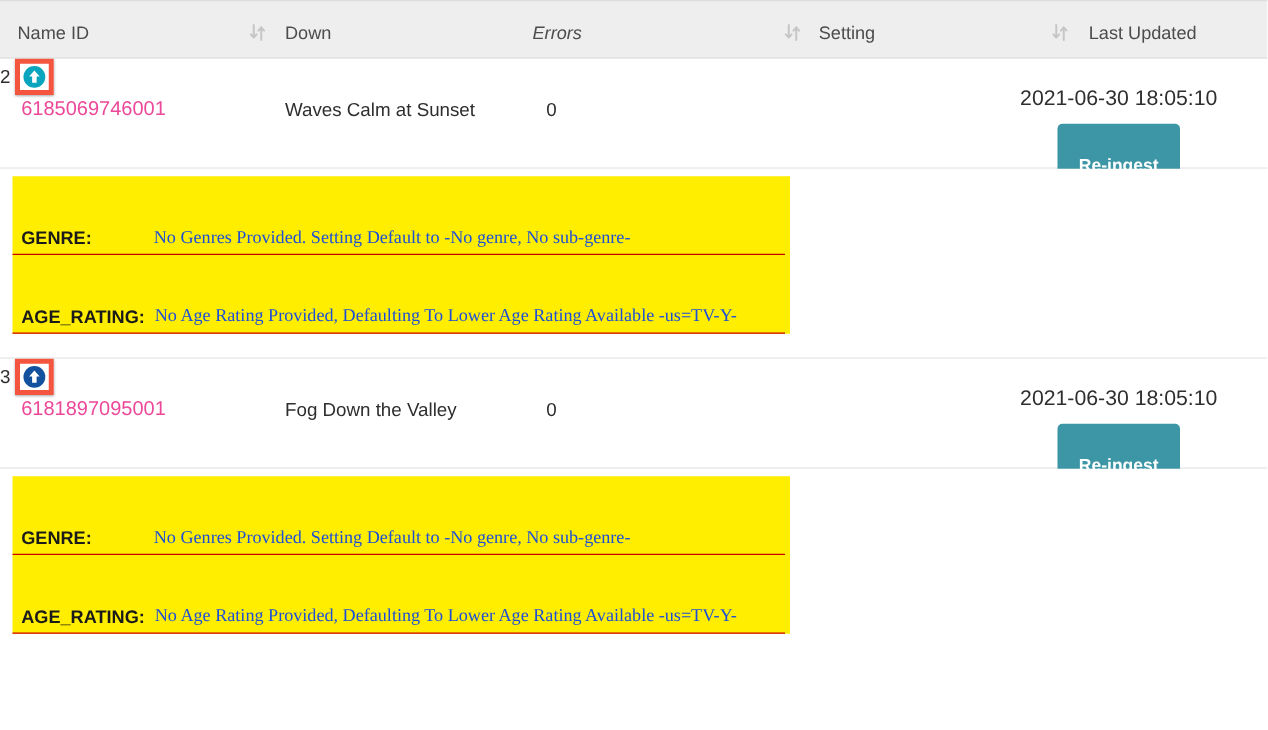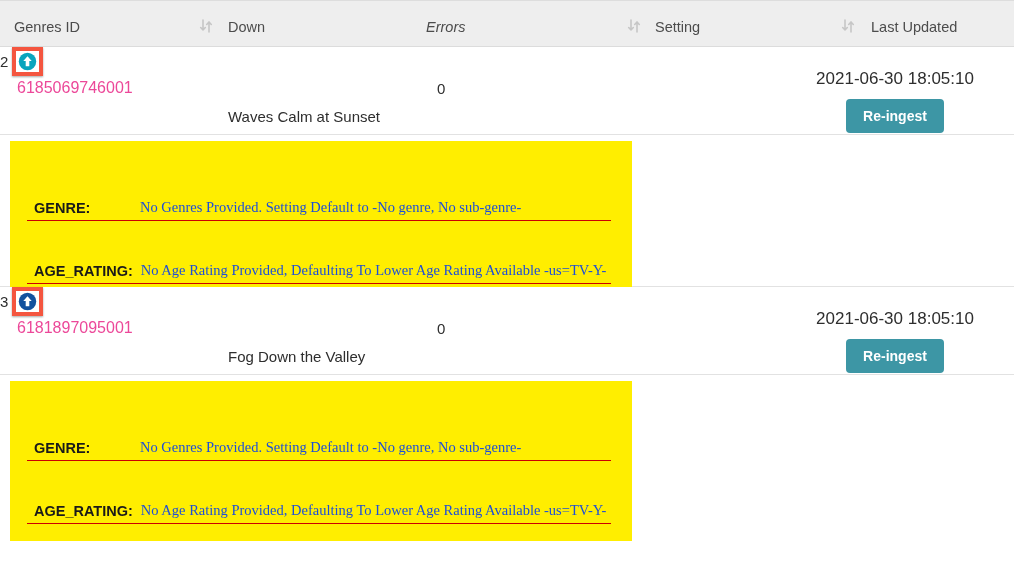--- a/index.html
+++ b/index.html
@@ -68,21 +68,21 @@
     white-space: nowrap;
   }
   .c-videoid {
     left: 17px;
     top: 32px;
     color: #ec4899;
     font-size: 16px;
     text-decoration: none;
     cursor: pointer;
   }
-  .c-name   { left: 228px; top: 33px; font-size: 15px; color: #2e2e2e; margin-top: 28px; }
+  .c-name   { left: 228px; top: 33px; font-size: 15px; color: #2e2e2e; }
   .c-errors { left: 437px; top: 33px; font-size: 15px; color: #2e2e2e; }
 
   .c-warnings {
     left: 648px;
     top: 32px;
     display: flex;
     align-items: center;
     gap: 4px;
     font-size: 15px;
     color: #2e2e2e;
@@ -117,38 +117,38 @@
   }
   .reingest-btn {
     margin-top: 10px;
     display: inline-block;
     background: #3d96a5;
     color: #ffffff;
     font-size: 14px;
     font-weight: bold;
     border: none;
     border-radius: 4px;
-    padding: 9px 17px;
+    padding: 25px 17px;
     cursor: pointer;
     font-family: "Liberation Sans", sans-serif;
   }
 
   
   .detail-row {
     position: relative;
     background: #ffffff;
     border-bottom: 1px solid #e2e2e2;
   }
   .warn-panel {
     position: absolute;
     left: 10px;
     top: 6px;
     width: 622px;
     background: #ffee00;
-    padding: 17px;
+    padding: 0;
   }
   .warn-line {
     display: flex;
     align-items: flex-end;
     height: 63px;
     border-bottom: 1.5px solid #cc0000;
     padding-left: 7px;
     padding-bottom: 4px;
     margin-right: 4px;
   }
@@ -171,21 +171,21 @@
 
   .detail-row-1 { height: 152px; }
   .detail-row-2 { height: 215px; }
 </style>
 </head>
 <body>
 
 <div class="table-wrap">
 
   <div class="thead">
-    <span class="th th-videoid">Genres ID</span>
+    <span class="th th-videoid">Name ID</span>
 
     <span class="sort-icon sort-1">
       <svg width="14" height="14" viewBox="0 0 14 14">
         <path d="M4 1 L4 11 M4 11 L1.7 8.5 M4 11 L6.3 8.5" stroke="#c6c6c6" stroke-width="1.6" fill="none" stroke-linecap="round"></path>
         <path d="M10 13 L10 3 M10 3 L7.7 5.5 M10 3 L12.3 5.5" stroke="#c6c6c6" stroke-width="1.6" fill="none" stroke-linecap="round"></path>
       </svg>
     </span>
     <span class="th th-name">Down</span>
 
     <span class="th th-errors">Errors</span>

